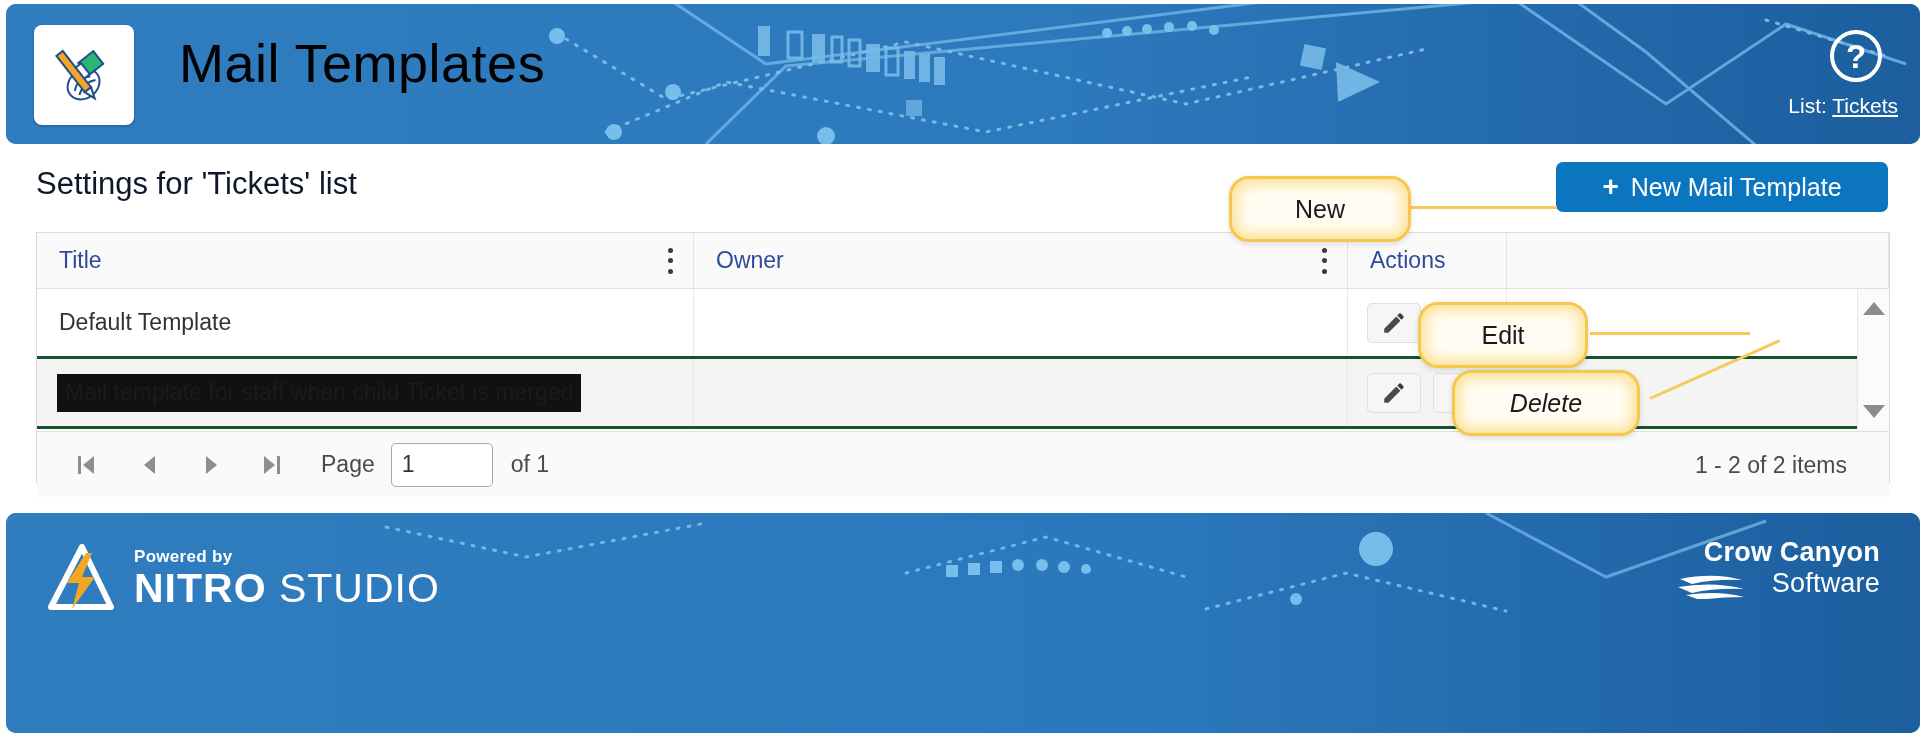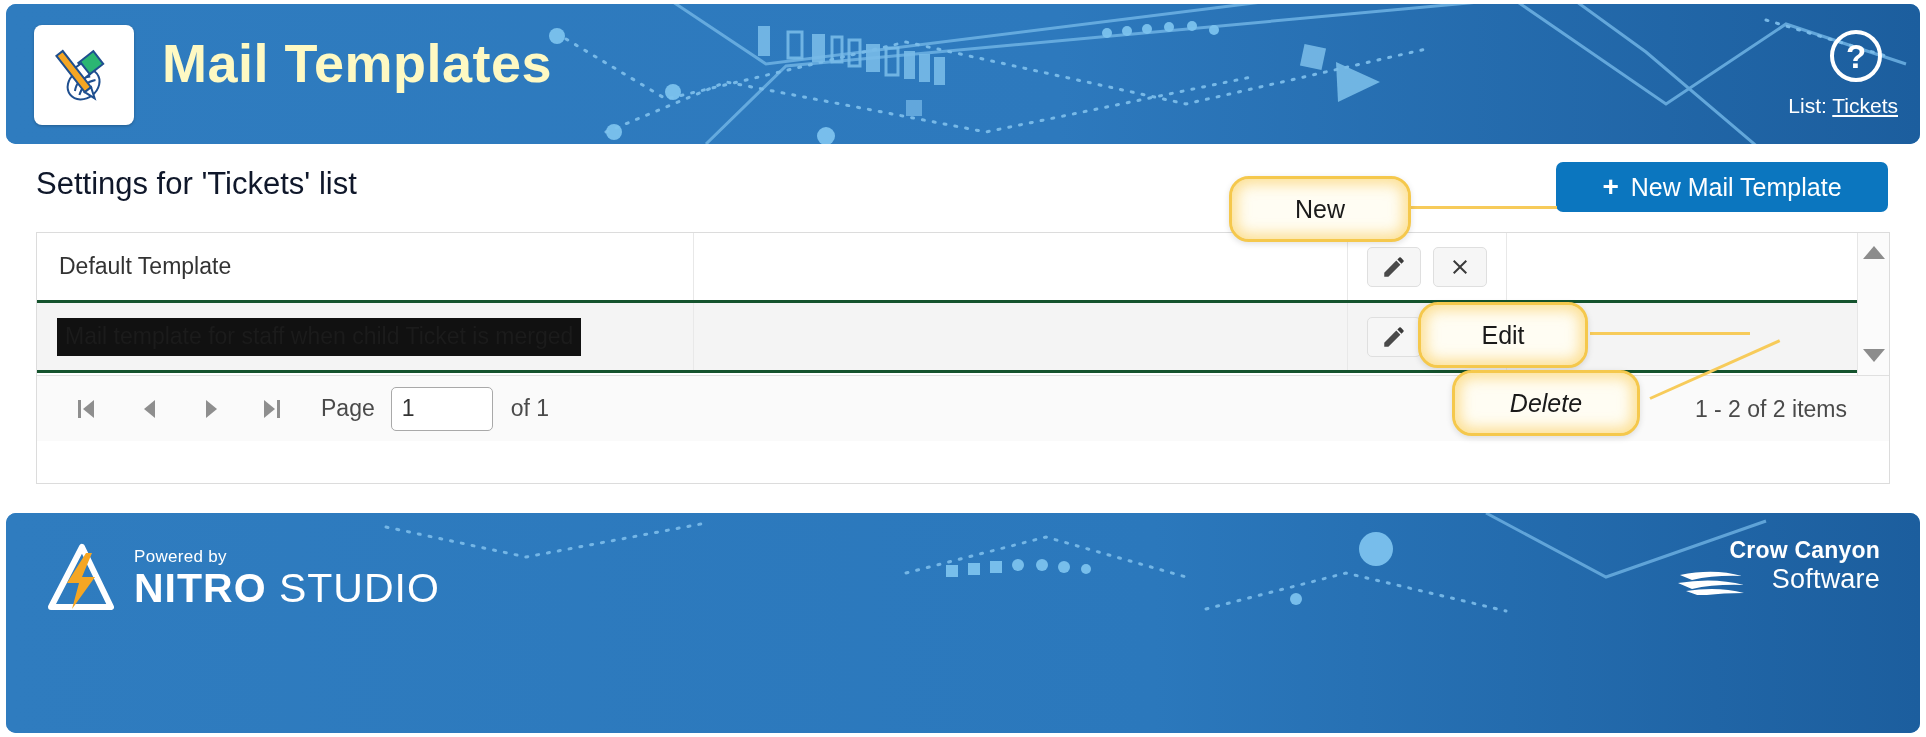--- a/index.html
+++ b/index.html
@@ -51,27 +51,26 @@
     height: 100px;
     background: #ffffff;
     border-radius: 8px;
     box-shadow: 0 1px 3px rgba(0,0,0,.25);
     display: flex;
     align-items: center;
     justify-content: center;
   }
   .page-title {
     position: absolute;
-    left: 156px;
+    left: 173px;
     top: 28px;
     font-size: 54px;
-    color: #fef9c3;
+    color: #000000;
     letter-spacing: .5px;
     white-space: nowrap;
-    font-weight: bold;
   }
   .help-icon {
     position: absolute;
     right: 36px;
     top: 24px;
     width: 56px;
     height: 56px;
   }
   .list-line {
     position: absolute;
@@ -368,35 +367,35 @@
     left: 36px;
     top: 26px;
     display: flex;
     align-items: center;
     gap: 14px;
   }
   .nitro-text { position: relative; }
   .powered {
     font-size: 17px;
     color: #ffffff;
-    font-weight: normal;
+    font-weight: bold;
     letter-spacing: .3px;
     margin-bottom: 1px;
   }
   .nitrostudio { font-size: 41px; color: #ffffff; letter-spacing: 1px; line-height: 1; }
   .nitrostudio b { font-weight: bold; }
   .nitrostudio span { font-weight: normal; }
   .crow {
     position: absolute;
     right: 40px;
     top: 24px;
     text-align: right;
     color: #ffffff;
   }
-  .crow-l1 { font-size: 23px; font-weight: bold; letter-spacing: .2px; }
+  .crow-l1 { font-size: 27px; font-weight: bold; letter-spacing: .2px; }
   .crow-l2 { font-size: 27px; font-weight: normal; letter-spacing: .2px; display:flex; align-items:center; justify-content:flex-end; gap:0;}
 </style>
 </head>
 <body>
 
 <div class="app">
 
   <div class="header">
     <svg class="header-bg" viewBox="0 0 1914 140" preserveAspectRatio="none">
       <defs>
@@ -486,20 +485,42 @@
 
     <div class="settings-title">Settings for 'Tickets' list</div>
 
     <button class="new-btn">
       <span class="plus">+</span>
       <span>New Mail Template</span>
     </button>
 
     <div class="grid">
 
+      <div class="grid-head">
+        <div class="hcell col-title">
+          <span>Title</span>
+          <span class="kebab">
+              <i></i>
+              <i></i>
+              <i></i>
+            </span>
+        </div>
+        <div class="hcell col-owner">
+          <span>Owner</span>
+          <span class="kebab">
+              <i></i>
+              <i></i>
+              <i></i>
+            </span>
+        </div>
+        <div class="hcell col-actions nb">
+          <span>Actions</span>
+        </div>
+        <div class="hcell col-pad"></div>
+      </div>
 
       <div class="grid-body">
 
         <div class="row">
           <div class="cell col-title">
             <span>Default Template</span>
           </div>
           <div class="cell col-owner">
             <span></span>
           </div>

